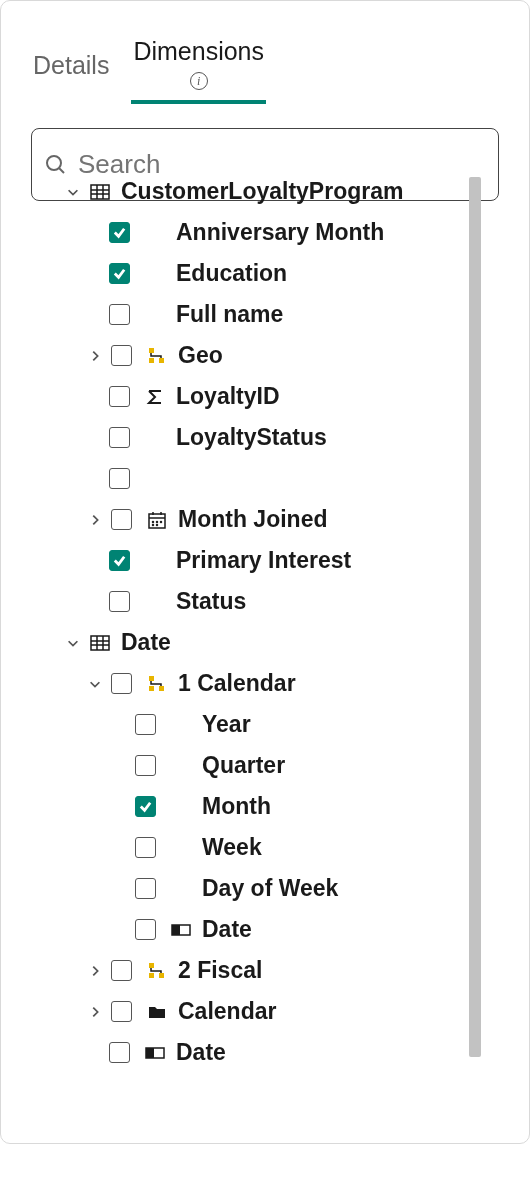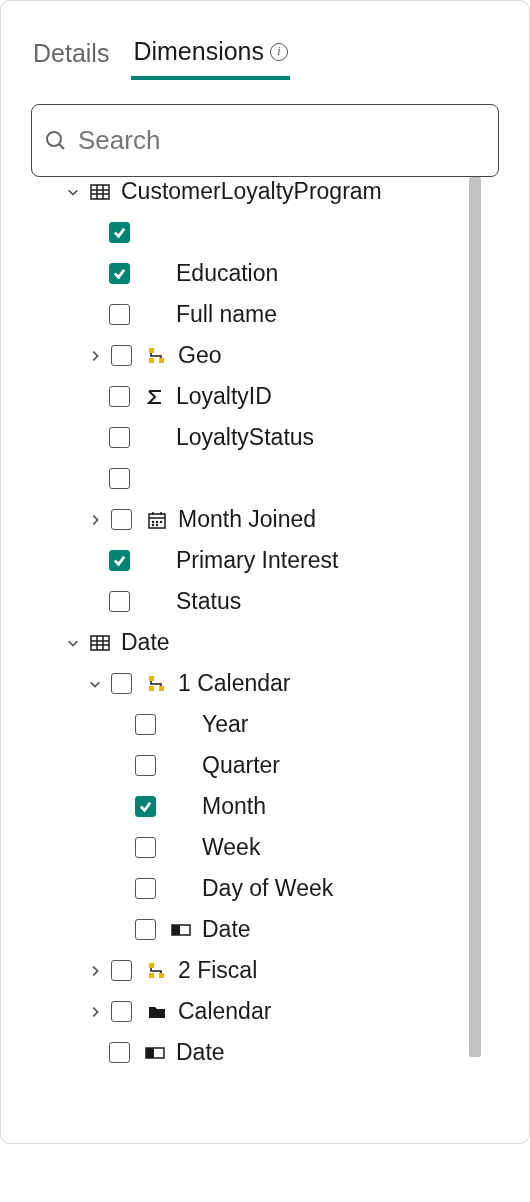--- a/index.html
+++ b/index.html
@@ -1,28 +1,28 @@
 <!DOCTYPE html>
 <html><head>
   <meta charset="utf-8">
   <style>
     * { box-sizing: border-box; margin: 0; padding: 0; }
     body { font-family: "Segoe UI", -apple-system, sans-serif; background: #fff; color: #1a1a1a; }
     .panel { width: 530px; height: 1144px; border: 1px solid #d9d9d9; border-radius: 10px; padding: 30px 30px 0 30px; overflow: hidden; position: relative; }
     .tabs { display: flex; gap: 20px; margin-bottom: 24px; }
     .tab { font-size: 25px; color: #666; padding: 6px 2px 10px 2px; cursor: pointer; display: flex; align-items: center; gap: 6px; }
-    .tab.active { color: #1a1a1a; border-bottom: 4px solid #008373; }
+    .tab.active { color: #1a1a1a; border-bottom: 4px solid #008373; flex-direction: column; }
     .info-icon { display: inline-flex; width: 18px; height: 18px; border: 1.5px solid #555; border-radius: 50%; align-items: center; justify-content: center; font-size: 12px; color: #555; font-style: italic; font-family: serif; }
     .search-wrap { display: flex; align-items: center; gap: 10px; border: 1.5px solid #444; border-radius: 8px; padding: 20px 12px; margin-bottom: 20px; }
     .search-wrap input { border: none; outline: none; font-size: 26px; flex: 1; color: #333; background: transparent; }
     .search-icon { width: 24px; height: 24px; color: #666; }
     .tree-scroll { position: absolute; left: 30px; right: 40px; top: 170px; bottom: 0; overflow: hidden; }
     .scrollbar-fake { position: absolute; right: 48px; top: 176px; width: 12px; height: 880px; background: #c2c2c2; border-radius: 2px; }
     .tree { font-size: 23px; line-height: 1; }
-    .row { display: flex; align-items: center; height: 41px; gap: 6px; }
+    .row { display: flex; align-items: center; height: 41px; gap: 6px; font-weight: bold; }
     .indent { display: inline-block; flex-shrink: 0; }
     .lvl1 { width: 26px; } .lvl2 { width: 72px; } .lvl3 { width: 98px; } .lvl2b { width: 48px; }
     .chev { width: 20px; height: 20px; display: inline-flex; align-items: center; justify-content: center; cursor: pointer; color: #555; flex-shrink: 0; }
     .chev svg { width: 14px; height: 14px; }
     .ico { width: 22px; height: 22px; display: inline-flex; align-items: center; justify-content: center; flex-shrink: 0; margin-right: 4px; }
     .ico.spacer { width: 22px; visibility: hidden; }
     .ico svg { width: 20px; height: 20px; }
     .cb { width: 21px; height: 21px; border: 1.5px solid #555; border-radius: 3px; flex-shrink: 0; display: inline-flex; align-items: center; justify-content: center; cursor: pointer; margin-right: 8px; }
     .cb.checked { background: #008373; border-color: #008373; }
     .cb.checked svg { width: 15px; height: 15px; stroke: #fff; stroke-width: 3; fill: none; }
@@ -75,20 +75,21 @@
       </div>
 
       <div class="row">
         <span class="indent lvl2"></span>
         <span class="cb checked">
             <svg viewBox="0 0 16 16">
               <polyline points="3,8 7,12 13,4"></polyline>
             </svg>
           </span>
         <span class="ico spacer"></span>
+        <span class="label">Anniversary Month</span>
       </div>
 
       <div class="row">
         <span class="indent lvl2"></span>
         <span class="cb checked">
             <svg viewBox="0 0 16 16">
               <polyline points="3,8 7,12 13,4"></polyline>
             </svg>
           </span>
         <span class="ico spacer"></span>

